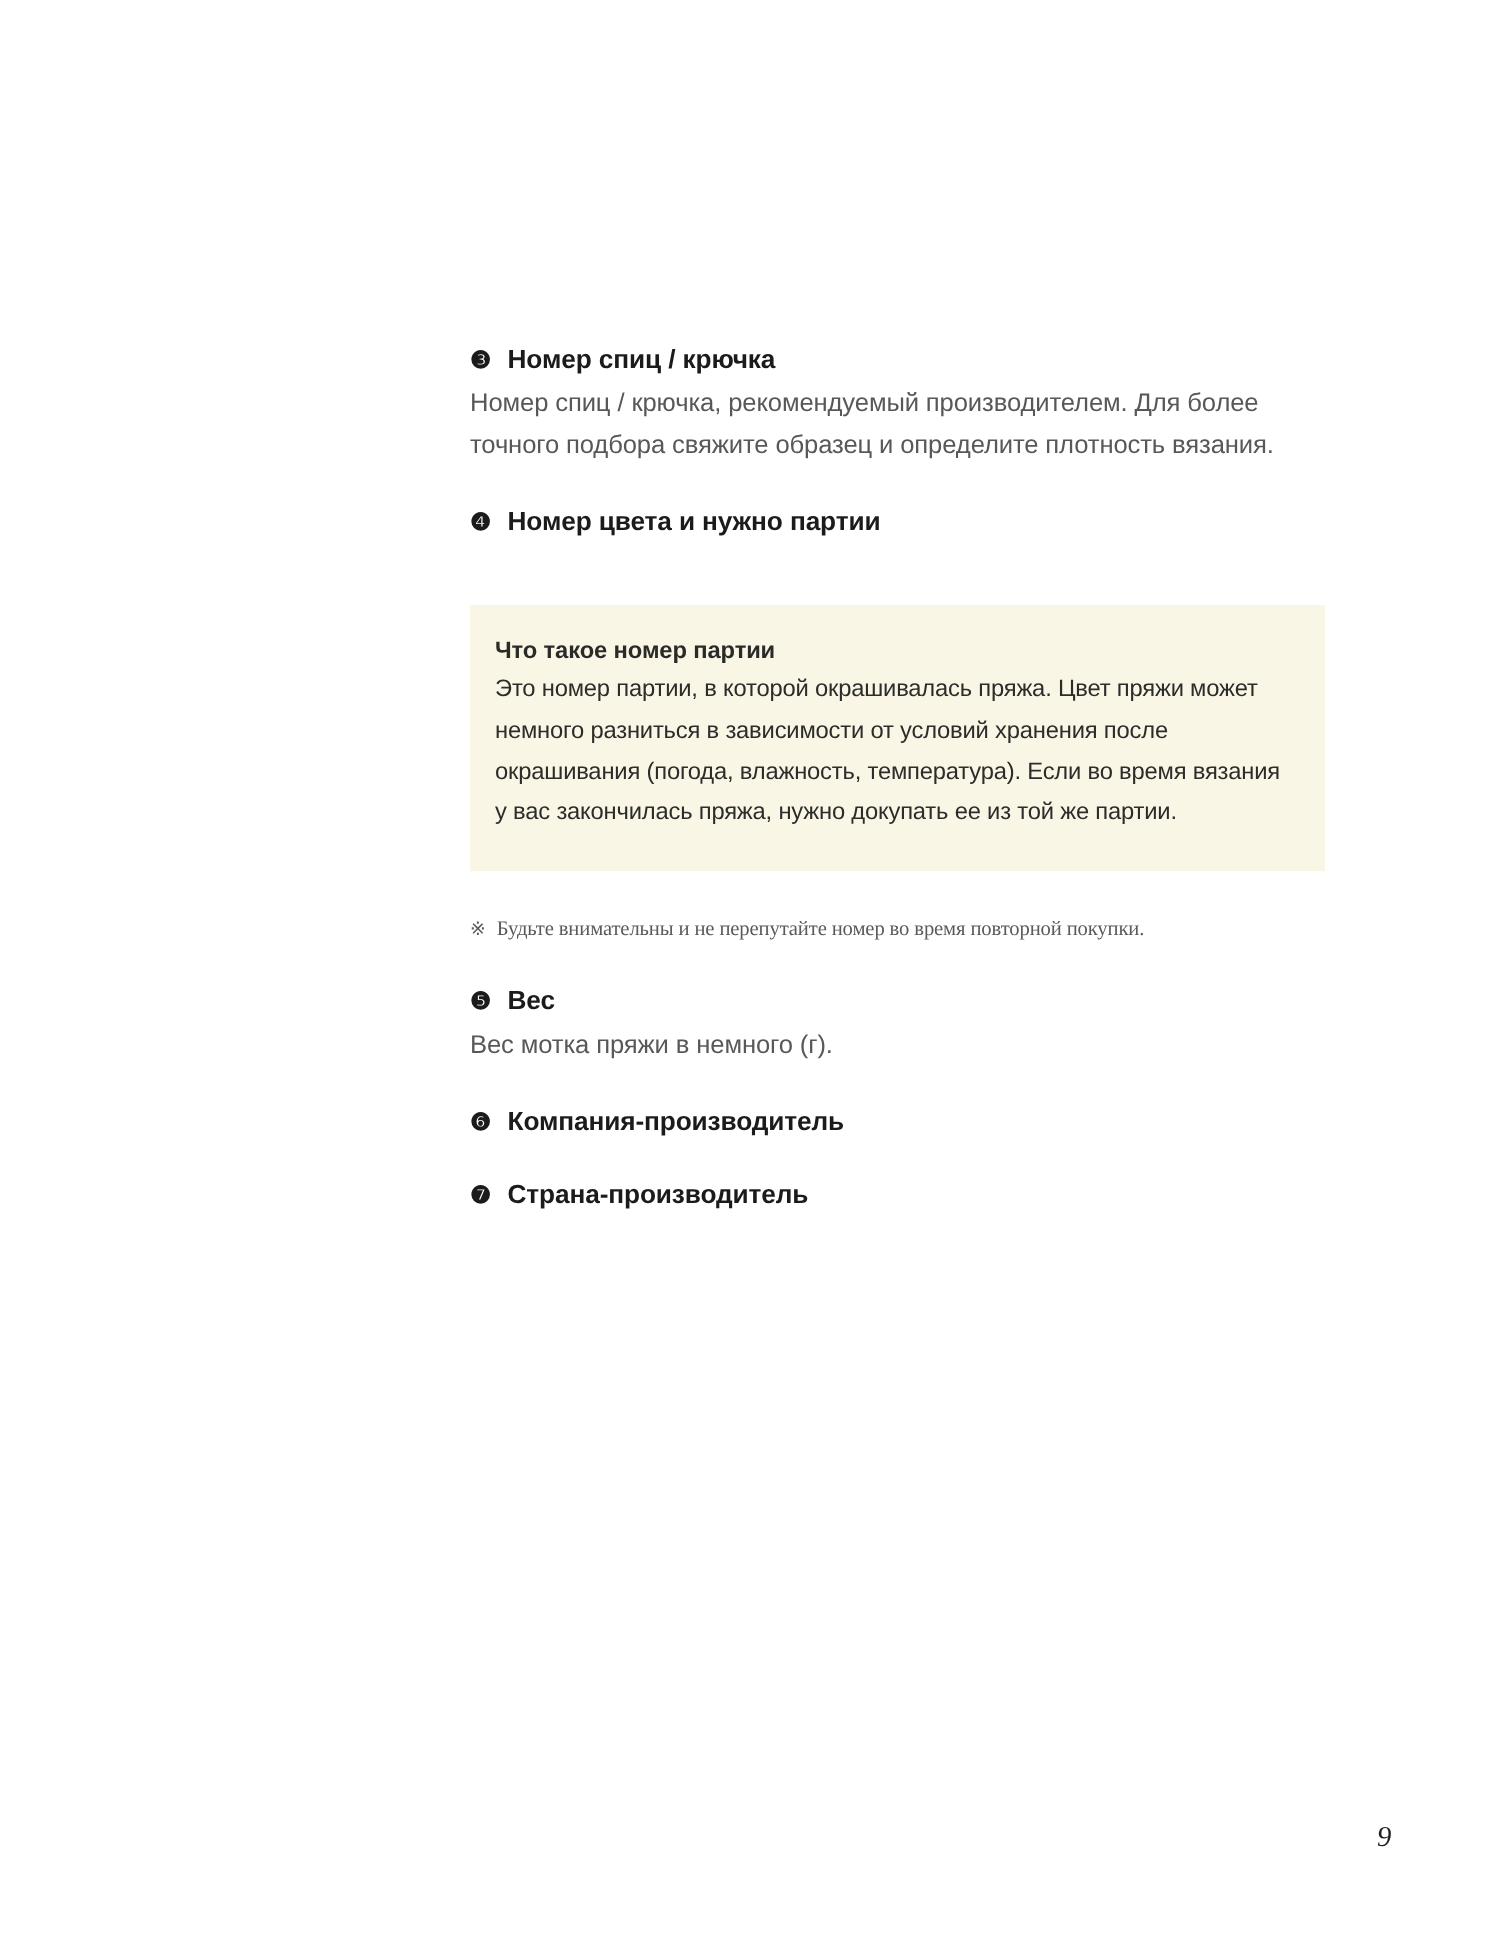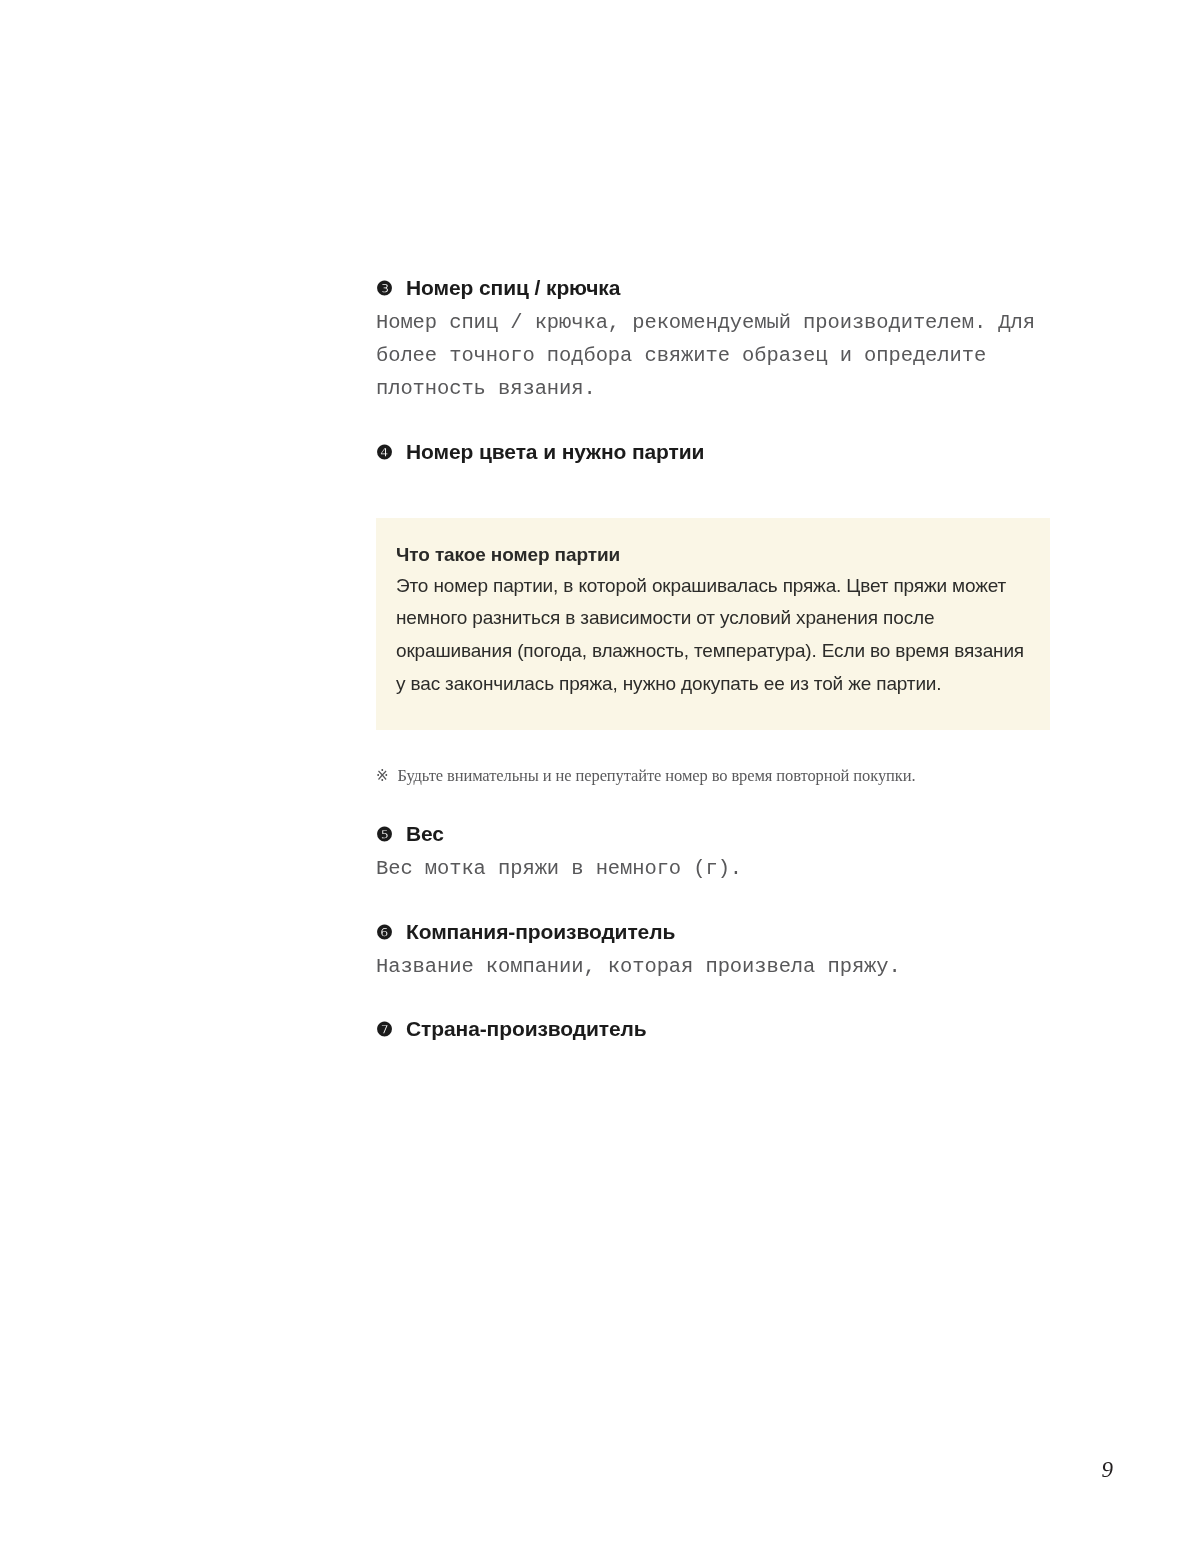--- a/index.html
+++ b/index.html
@@ -58,28 +58,27 @@
     display: inline-block;
   }
 
   .sec-body {
     margin: 0;
     font-size: 20.5px;
     line-height: 1.62;
     color: #58585a;
     letter-spacing: -0.1px;
     max-width: 662px;
-    font-family: Liberation Mono, monospace;
   }
 
   
   .callout {
     background: #faf6e6;
     margin-top: 54px;
-    padding: 26px 26px 30px 20px;
+    padding: 26px 36px 30px 20px;
     width: 628px;
     box-sizing: content-box;
     margin-left: 0;
   }
   .callout-title {
     margin: 0 0 4px 0;
     font-size: 19px;
     font-weight: bold;
     color: #2a2a28;
     letter-spacing: -0.1px;
@@ -166,21 +165,20 @@
         <span class="sec-title">Вес</span>
       </div>
       <p class="sec-body">Вес мотка пряжи в немного (г).</p>
     </div>
 
     <div class="section">
       <div class="sec-heading">
         <span class="sec-bullet">❻</span>
         <span class="sec-title">Компания-производитель</span>
       </div>
-      <p class="sec-body">Название компании, которая произвела пряжу.</p>
     </div>
 
     <div class="section">
       <div class="sec-heading">
         <span class="sec-bullet">❼</span>
         <span class="sec-title">Страна-производитель</span>
       </div>
     </div>
 
   </div>

